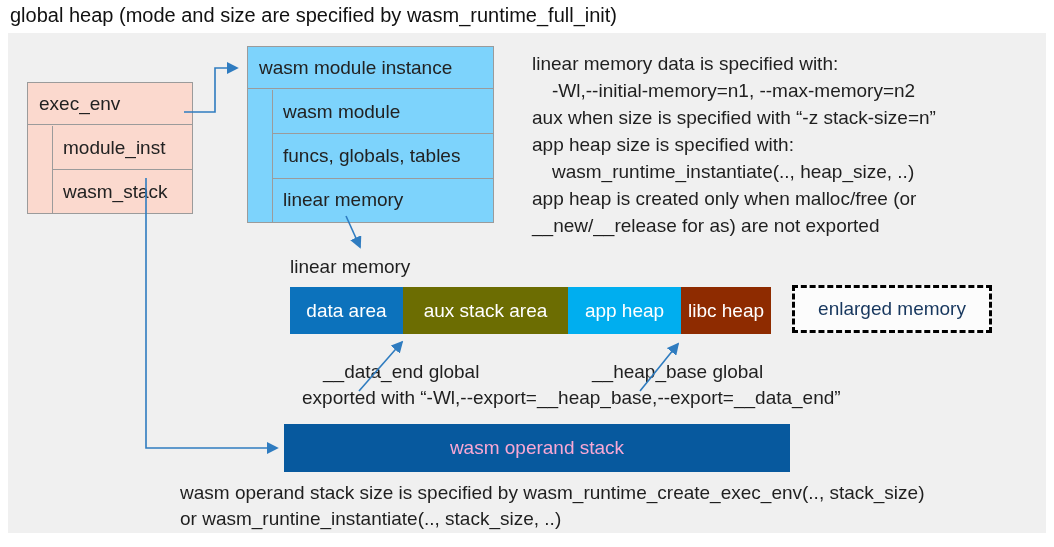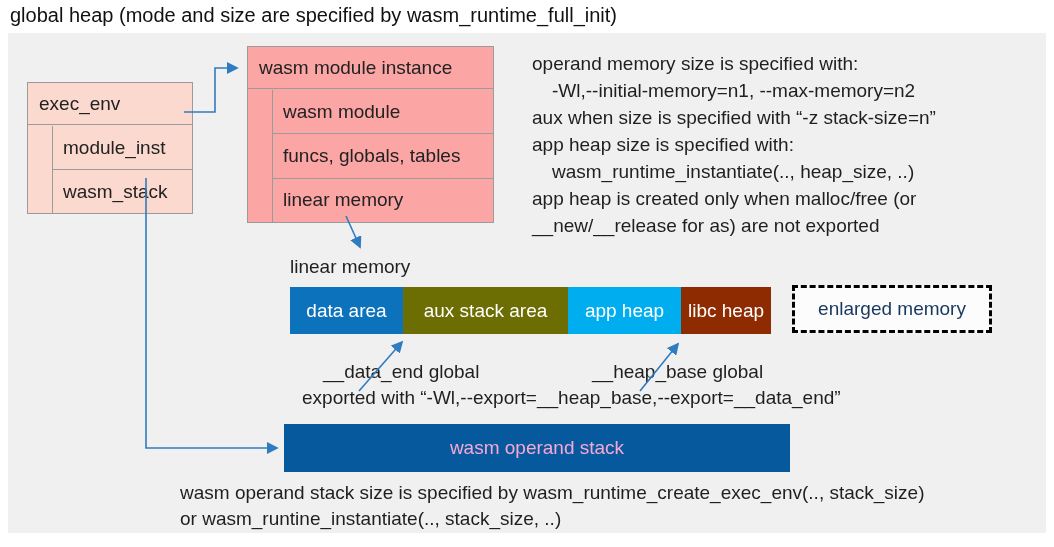--- a/index.html
+++ b/index.html
@@ -15,21 +15,21 @@
   .panel{
     position:absolute;left:8px;top:33px;width:1038px;height:500px;
     background:#f0f0f0;
   }
   
   .struct{
     position:absolute;border:1px solid #9b9b9b;box-sizing:border-box;
     font-size:19px;color:#222;
   }
   .struct.salmon{background:#fbd9ce;margin-top:36px;}
-  .struct.cream{background:#fca5a5;}
+  .struct.cream{background:#7dd3fc;}
   .struct .hdr{
     height:42px;border-bottom:1px solid #9b9b9b;display:flex;align-items:center;
     padding-left:11px;box-sizing:border-box;
   }
   .struct .body{display:flex;position:absolute;left:0;right:0;top:43px;bottom:0;}
   .struct .strip{width:25px;border-right:1px solid #9b9b9b;box-sizing:border-box;}
   .struct .rows{flex:1;display:flex;flex-direction:column;}
   .struct .row{
     flex:1;display:flex;align-items:center;padding-left:10px;
     border-bottom:1px solid #9b9b9b;box-sizing:border-box;
@@ -89,21 +89,21 @@
       <div class="strip"></div>
       <div class="rows">
         <div class="row">wasm module</div>
         <div class="row">funcs, globals, tables</div>
         <div class="row">linear memory</div>
       </div>
     </div>
   </div>
 
   <div class="notes-right">
-    <div>operand memory size is specified with:</div>
+    <div>linear memory data is specified with:</div>
     <div class="indent">-Wl,--initial-memory=n1, --max-memory=n2</div>
     <div>aux when size is specified with “-z stack-size=n”</div>
     <div>app heap size is specified with:</div>
     <div class="indent">wasm_runtime_instantiate(.., heap_size, ..)</div>
     <div>app heap is created only when malloc/free (or</div>
     <div>__new/__release for as) are not exported</div>
   </div>
 
   <div class="lm-label">linear memory</div>
   <div class="lm-bar">

